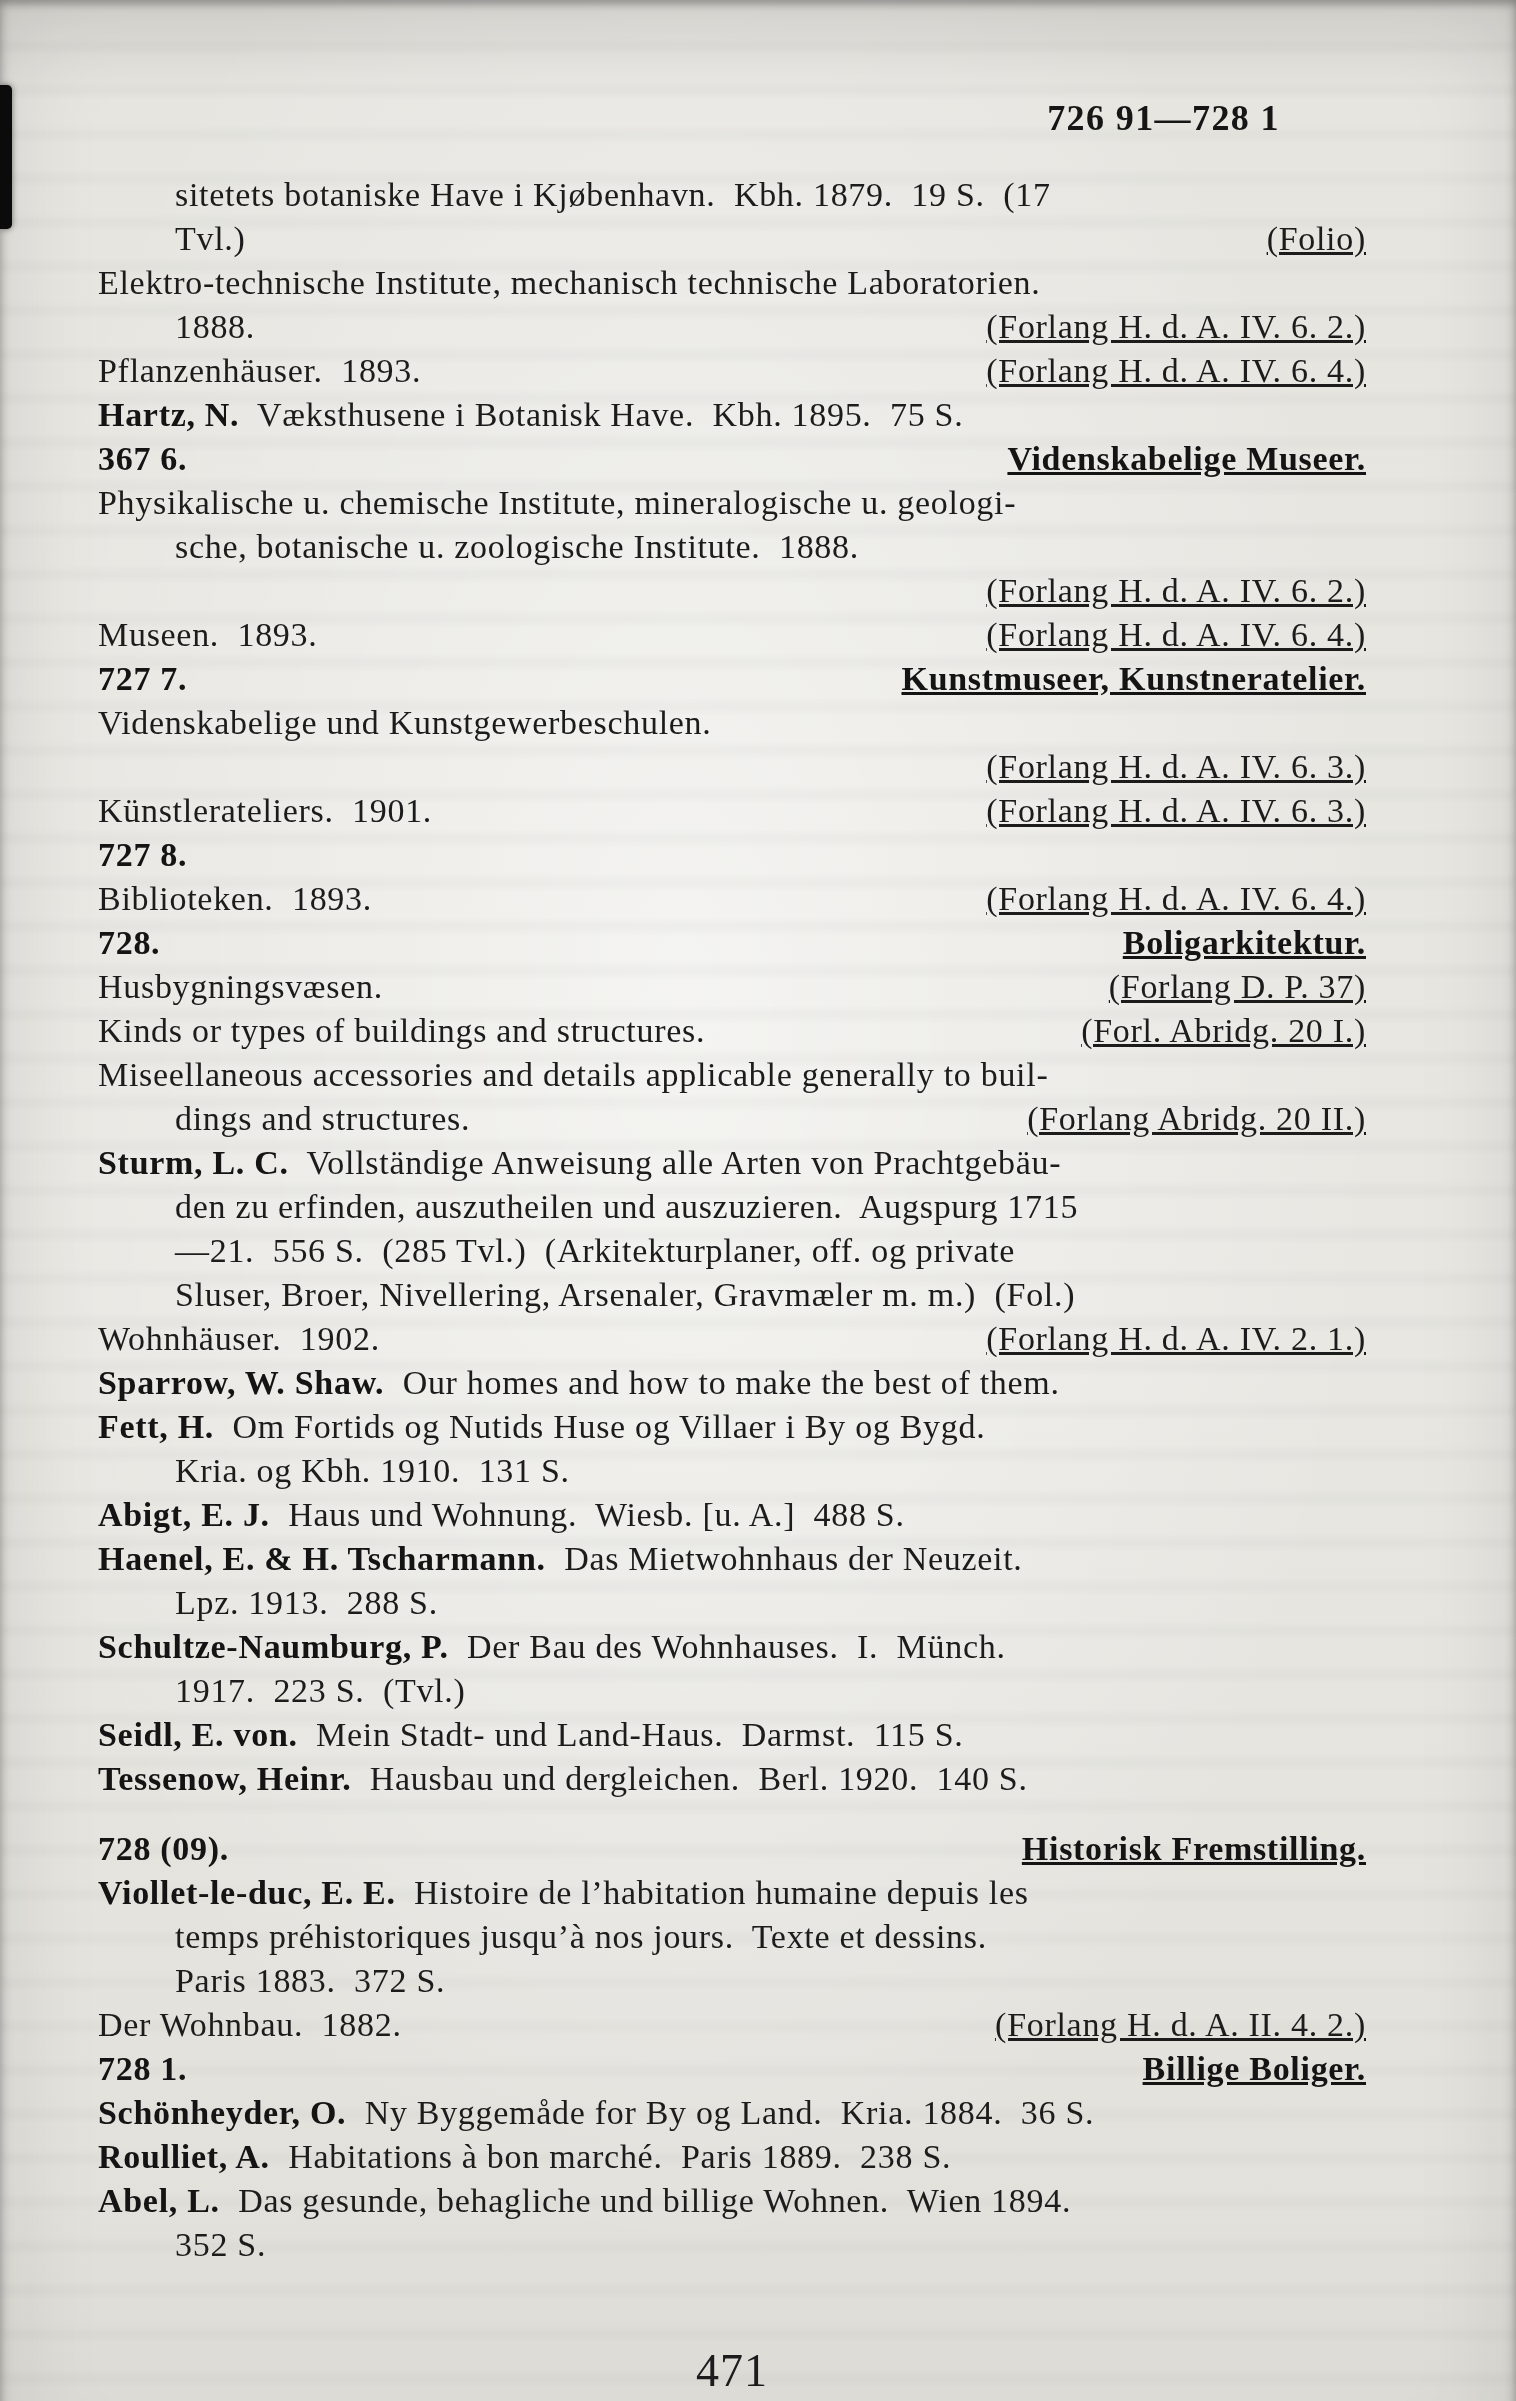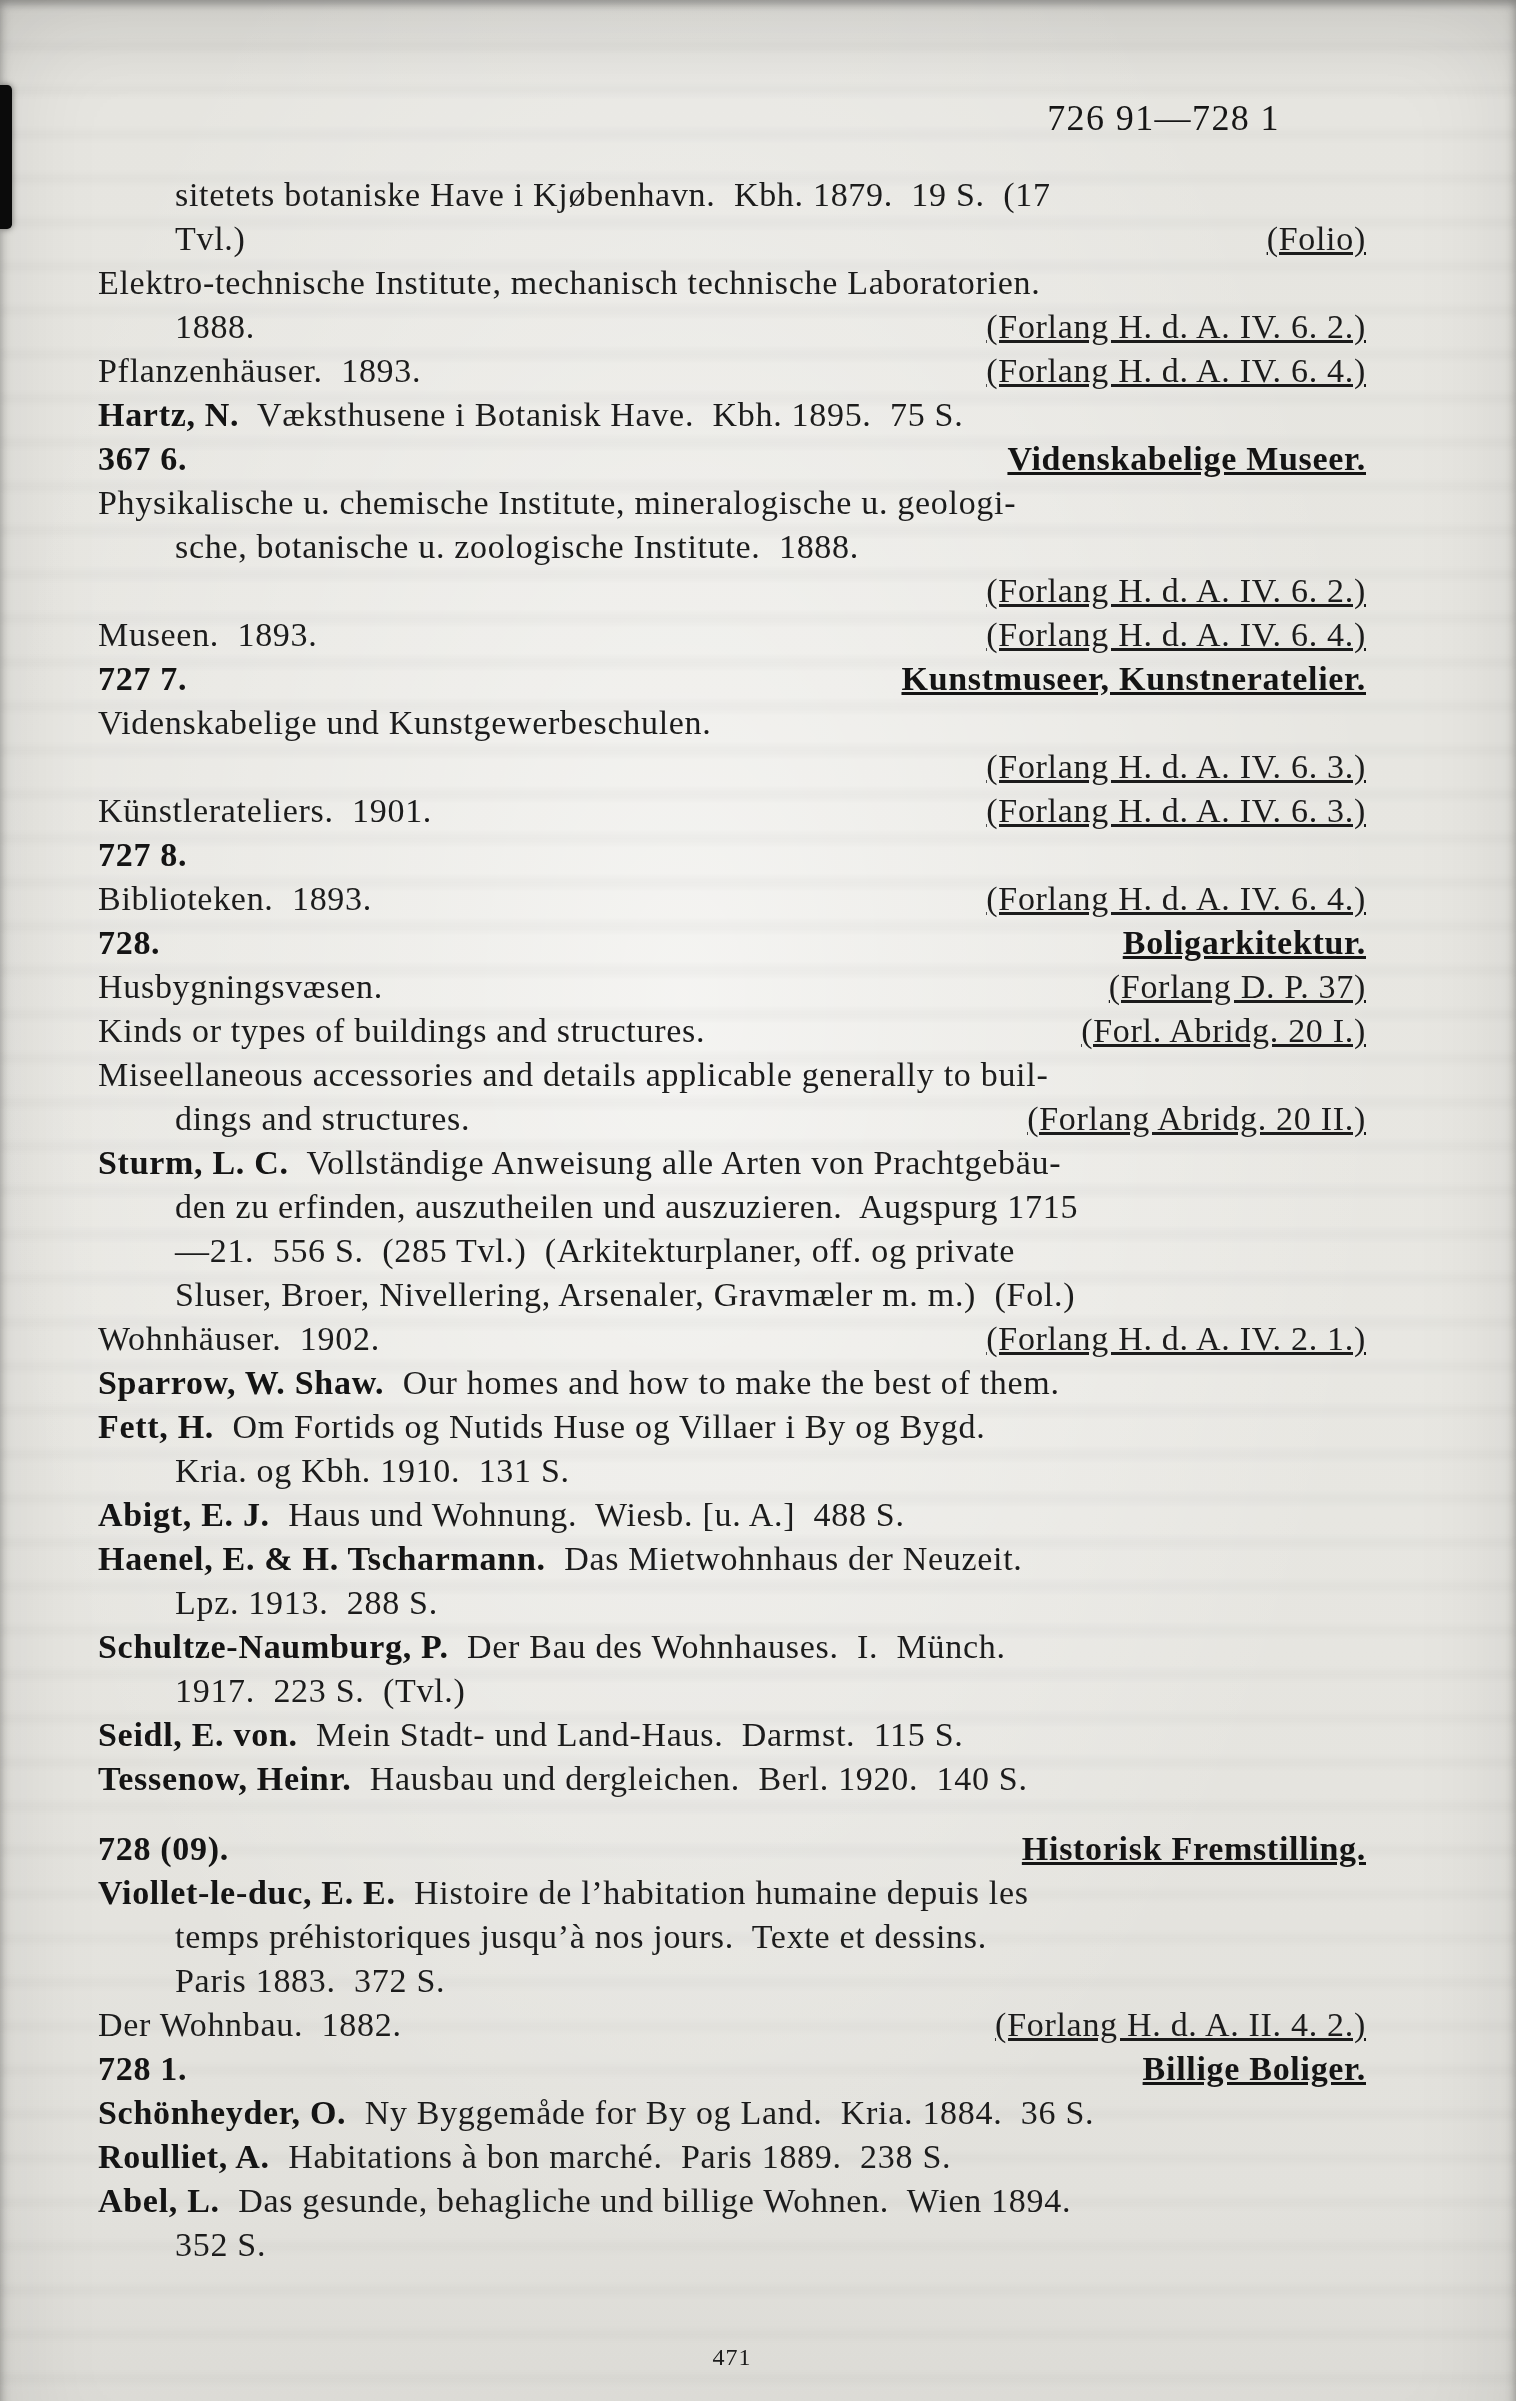--- a/index.html
+++ b/index.html
@@ -29,36 +29,36 @@
     position:absolute;left:0;top:85px;width:11.5px;height:144px;
     background:#0b0b0b;border-radius:0 4.8px 4.8px 0;
     box-shadow:0 0 6.7px rgba(0,0,0,.5);
   }
   .content{
     position:absolute;left:98px;top:96px;width:1268px;
     color:#1c1c1c;
   }
   .running-head{
     text-align:right;padding-right:86px;
-    font-weight:normal;font-size:36px;line-height:44px;letter-spacing:1.4px;
+    font-weight:bold;font-size:36px;line-height:44px;letter-spacing:1.4px;
     color:#161616;margin-bottom:33px;
   }
   .line{
     display:flex;align-items:flex-end;
     font-size:34px;line-height:44px;letter-spacing:0.7px;
     min-height:44px;
   }
   .line .left{white-space:pre-wrap;}
   .line .right{margin-left:auto;white-space:pre;padding-left:19px;text-decoration:underline;}
   .indent .left{padding-left:77px;}
   .bold,.heading .right{font-weight:bold;color:#141414;}
   .space-before{margin-top:26.4px;}
   .page-number{
     position:absolute;left:98px;top:2344px;width:1268px;
-    text-align:center;font-size:24px;letter-spacing:1px;color:#1c1c1c;
+    text-align:center;font-size:46px;letter-spacing:1px;color:#1c1c1c;
   }
 </style>
 </head>
 <body>
 
 <div class="scan">
   <div class="bleed"></div>
   <div class="edge-mark"></div>
 
   <div class="content">

